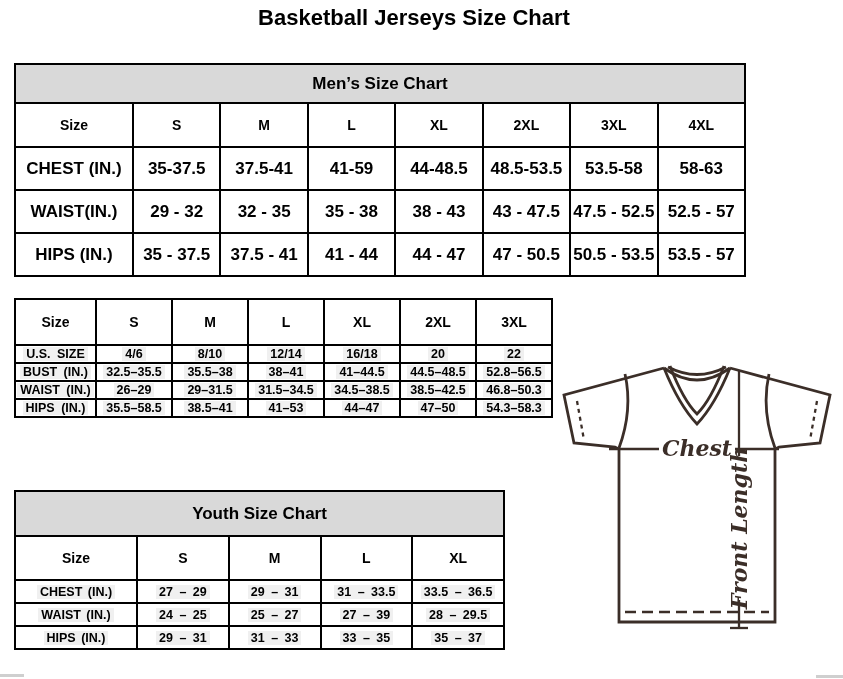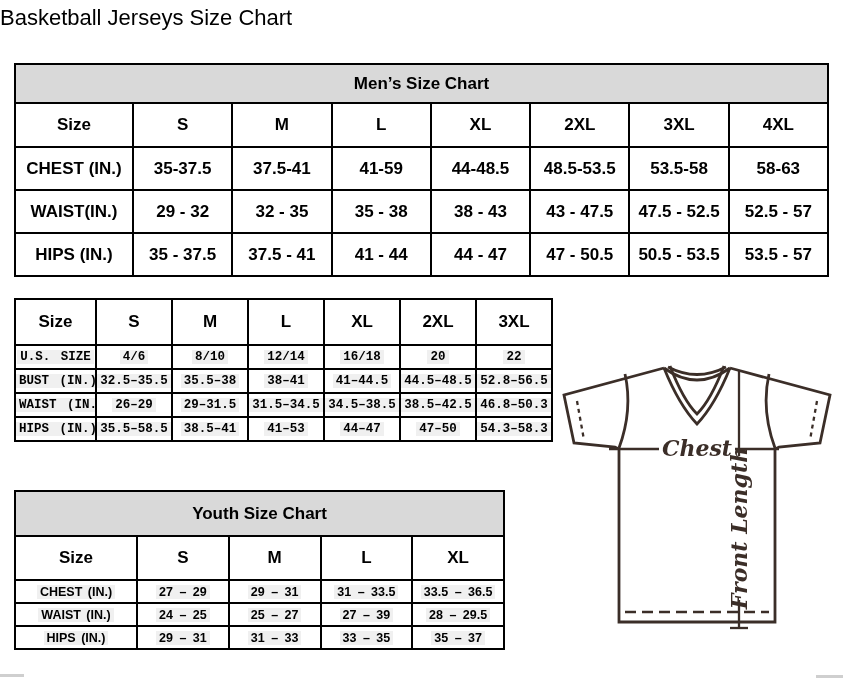--- a/index.html
+++ b/index.html
@@ -2,44 +2,44 @@
 <html><head>
 <meta charset="utf-8">
 <style>
   html,body{margin:0;padding:0;}
   body{
     width:843px;height:679px;position:relative;background:#ffffff;
     font-family:"Liberation Sans",sans-serif;color:#000;overflow:hidden;
   }
   .page-title{
     position:absolute;left:0;top:5px;width:806px;margin:0;
-    text-align:left;font-size:22px;font-weight:normal;color:#000;
+    text-align:center;font-size:22px;font-weight:bold;color:#000;padding-left:11px;
   }
   table{
     position:absolute;border-collapse:collapse;table-layout:fixed;
     background:#fff;
   }
   th,td{
     border:2px solid #000;text-align:center;vertical-align:middle;
     font-weight:bold;padding:0;overflow:hidden;white-space:nowrap;
   }
   tr.band th{background:#d9d9d9;font-size:17px;}
-  tr.cols th{font-size:17px;}
-  
-  #mens{left:14px;top:63px;width:815px;}
+  tr.cols th{font-size:14px;}
+  
+  #mens{left:14px;top:63px;width:732px;}
   #mens tr.band{height:39px;}
   #mens tr.cols{height:44px;}
   #mens tbody tr{height:43px;}
   #mens col.c0{width:118px;}
   #mens tbody th,#mens tbody td{font-size:17px;}
   
   #womens{left:14px;top:298px;width:539px;}
   #womens tr.band{height:40px;}
   #womens tr.cols{height:46px;}
-  #womens tbody tr{height:24px;font-family:Liberation Mono, monospace;}
+  #womens tbody tr{height:18px;}
   #womens col.c0{width:81px;}
   #womens tbody th,#womens tbody td{font-size:12.5px;}
   #womens tbody span{background:#f0f0f0;padding:0 3px;}
   #womens tbody th span{word-spacing:3px;}
   
   #youth{left:14px;top:490px;width:491px;}
   #youth tr.band{height:45px;}
   #youth tr.cols{height:44px;}
   #youth tbody tr{height:23px;}
   #youth col.c0{width:122px;}

